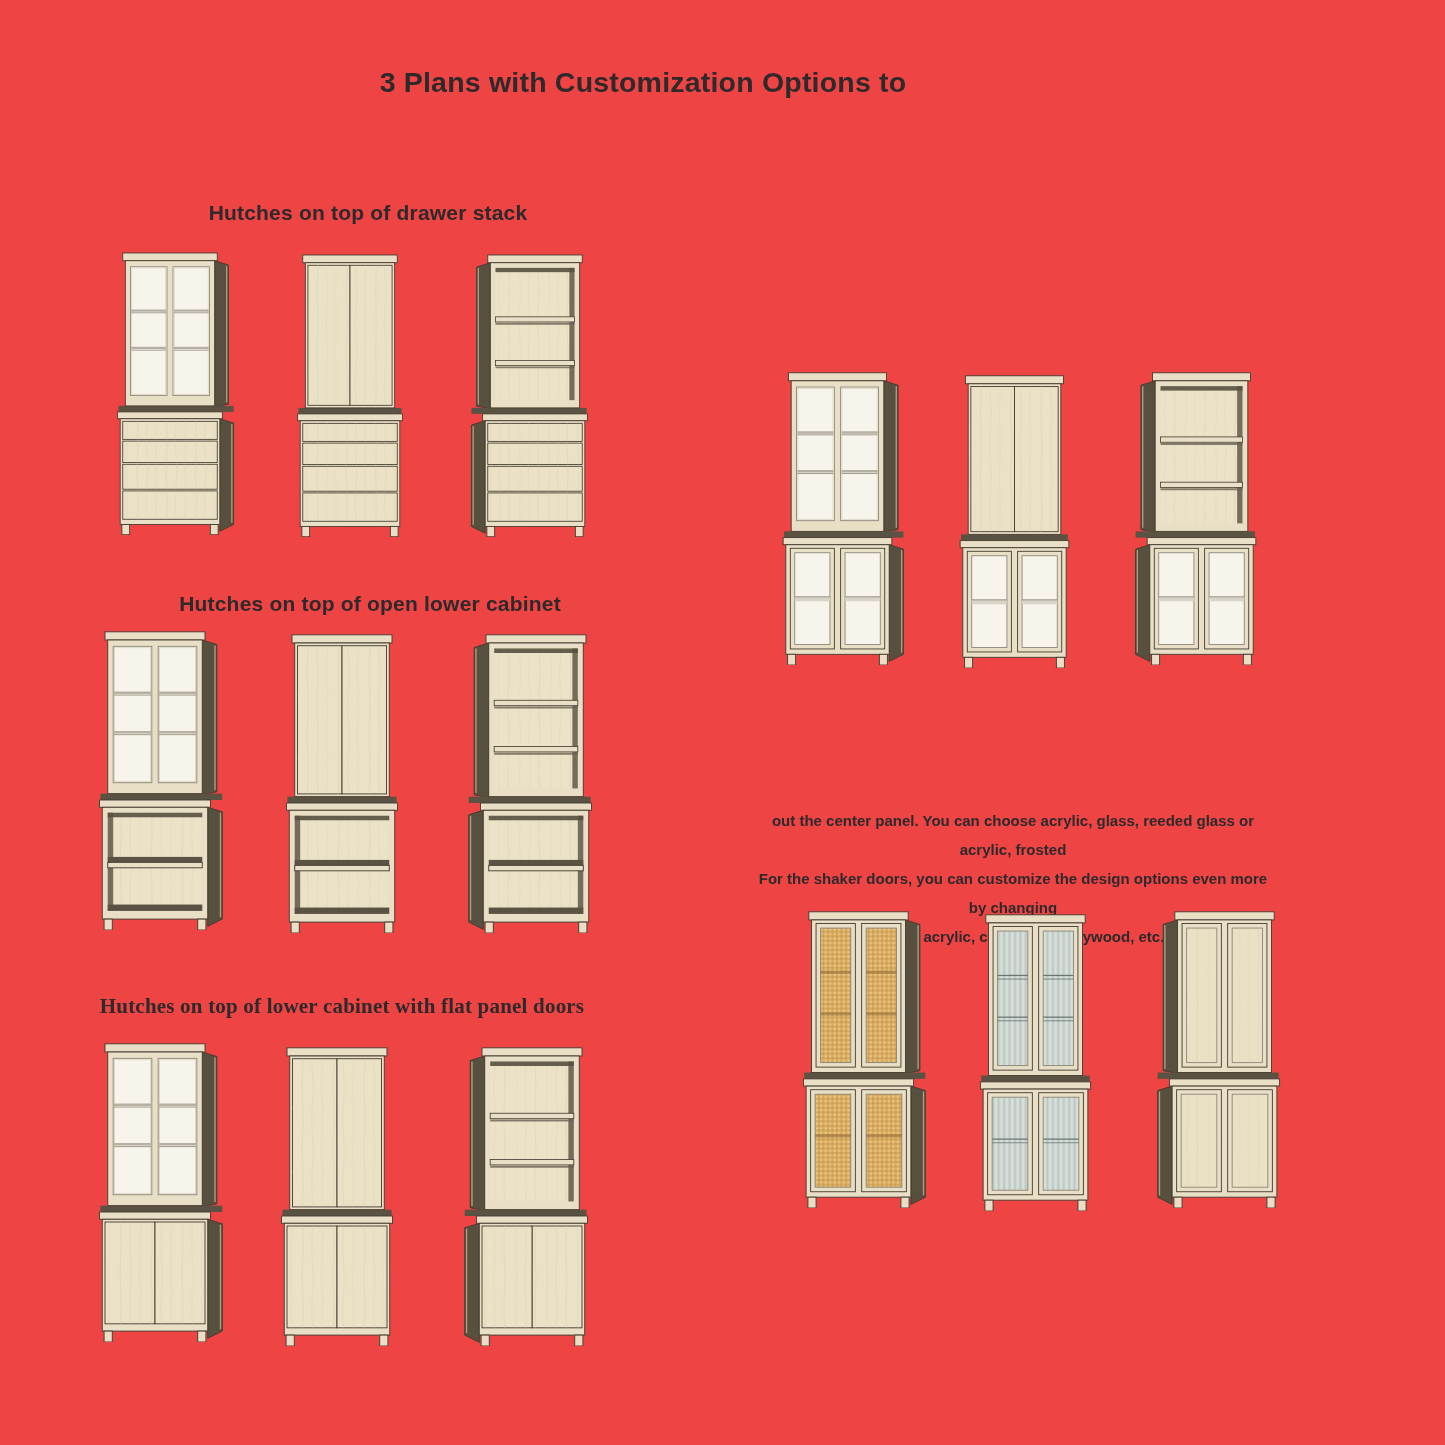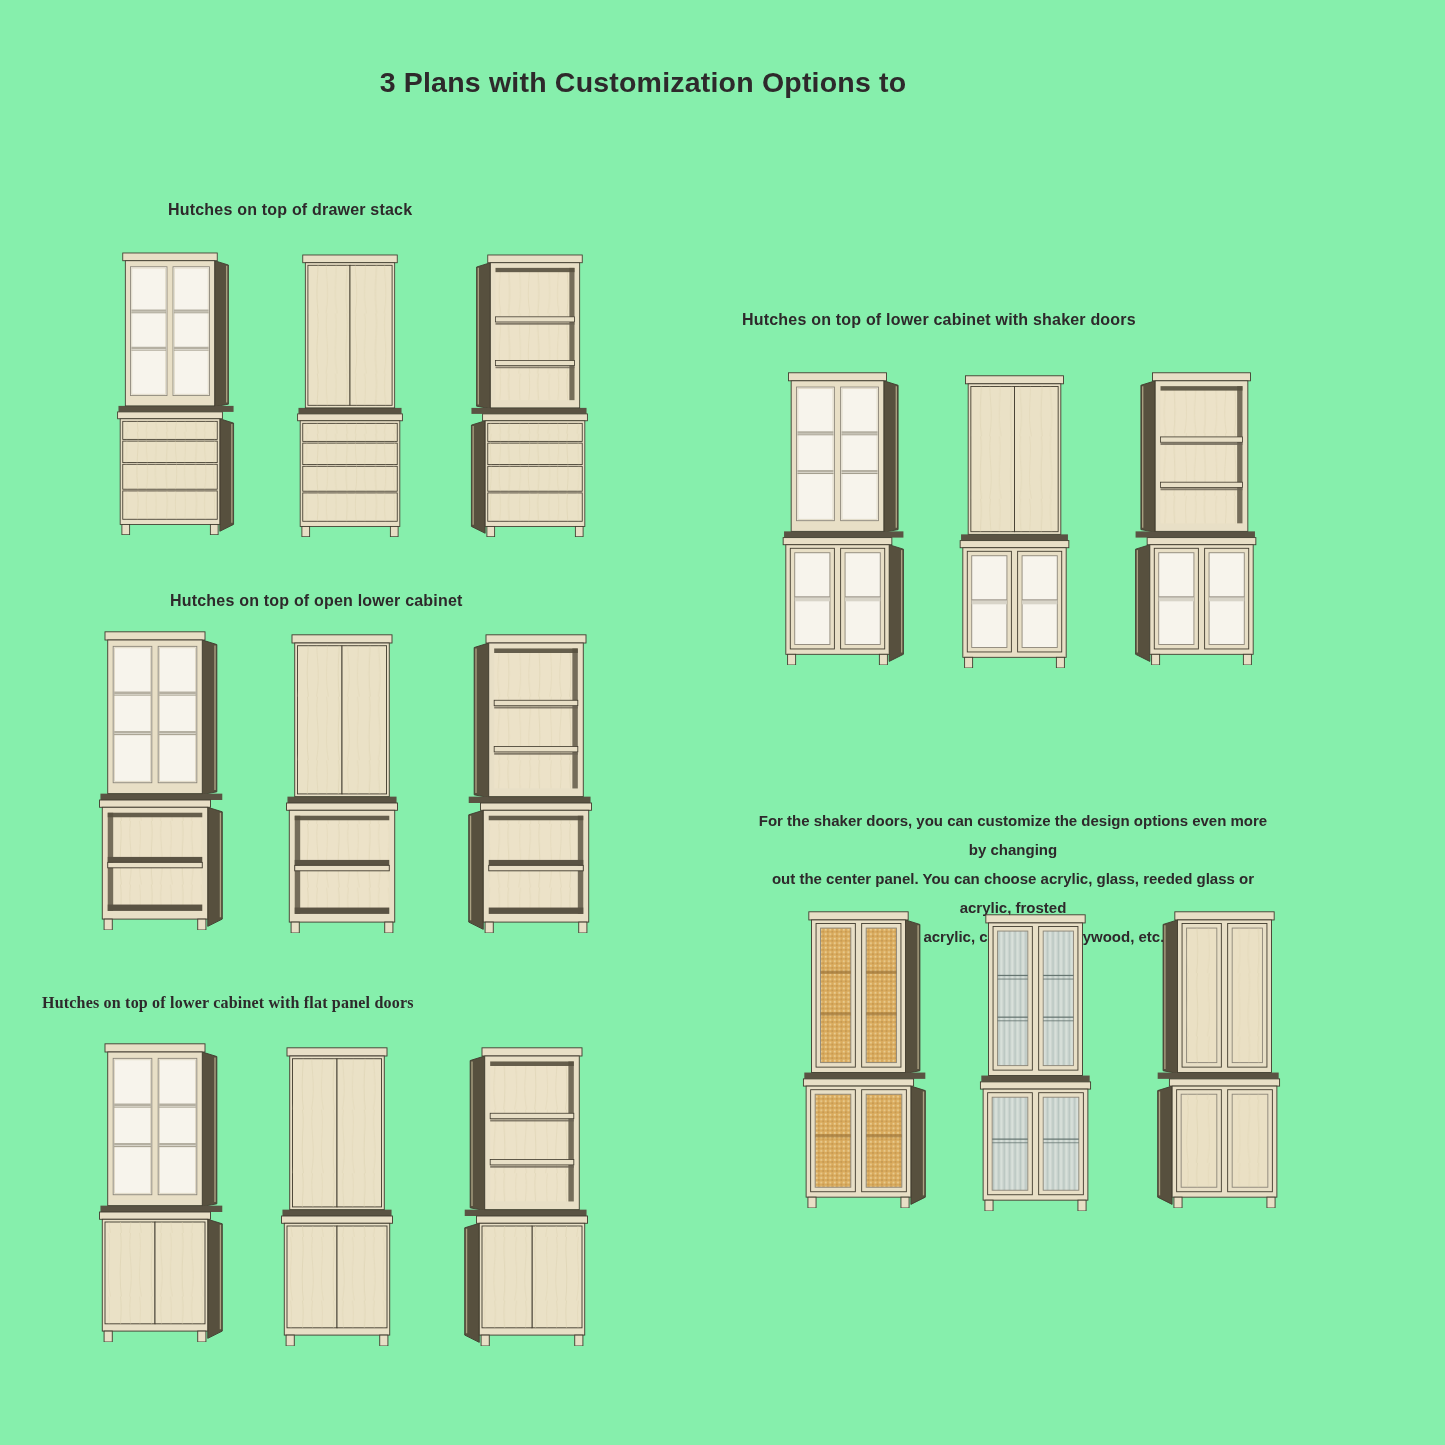--- a/index.html
+++ b/index.html
@@ -1,25 +1,25 @@
 <!DOCTYPE html>
 <html><head>
 <meta charset="utf-8">
 <style>
   html,body{margin:0;padding:0;background:#ffffff;}
   #canvas{
-    position:relative;width:1445px;height:1445px;background:#86efac;overflow:hidden;
+    position:relative;width:1445px;height:1445px;background:#ef4444;overflow:hidden;
     font-family:"Liberation Sans","DejaVu Sans",sans-serif;
   }
   .title{
     position:absolute;left:343px;top:58px;width:600px;text-align:center;
     font-size:28.5px;line-height:48px;font-weight:700;color:#2e292b;letter-spacing:.2px;
   }
   .section-heading{
-    position:absolute;text-align:left;font-size:16px;font-weight:700;
+    position:absolute;text-align:center;font-size:21px;font-weight:700;
     color:#2e292b;letter-spacing:.2px;
   }
   #sec1-h{left:168px;top:201px;width:400px;}
   #sec2-h{left:170px;top:592px;width:400px;}
   #sec3-h{left:42px;top:994px;width:600px;font-family:Liberation Serif, serif;}
   #sec4-h{left:742px;top:311px;width:600px;}
   .para{
     position:absolute;left:758px;top:806px;width:510px;text-align:center;
     font-size:15px;line-height:29px;font-weight:700;color:#2e292b;
   }
@@ -155,21 +155,20 @@
             <rect x="23" y="279" width="110" height="33" fill="#eae1c6" stroke="#413b2e" stroke-width="1"></rect>
             <rect x="23" y="279" width="110" height="33" fill="url(#grain)"></rect>
             <rect x="22" y="318" width="9" height="12" fill="#e8dfc6" stroke="#413b2e" stroke-width="1"></rect>
             <rect x="125" y="318" width="9" height="12" fill="#e8dfc6" stroke="#413b2e" stroke-width="1"></rect>
           </g>
         </svg>
       </div>
   </section>
 
   <section>
-    <div id="sec4-h" class="section-heading">Hutches on top of lower cabinet with shaker doors</div>
     <div class="slot g4" style="left:768px;top:371px">
         <svg viewBox="0 0 156 330" preserveAspectRatio="xMidYMid meet" xmlns="http://www.w3.org/2000/svg">
           <g>
             <polygon points="130,11 146,16 146,178 130,181" fill="#57503e" stroke="#413b2e" stroke-width="1"></polygon>
             <polygon points="136,195 152,200 152,318 136,326" fill="#57503e" stroke="#413b2e" stroke-width="1"></polygon>
             <line x1="144" y1="17" x2="144" y2="176" stroke="#cfc49f" stroke-width="1.5" opacity="0.7"></line>
             <line x1="150" y1="201" x2="150" y2="316" stroke="#cfc49f" stroke-width="1.5" opacity="0.7"></line>
             <rect x="18" y="180" width="134" height="7" fill="#5a5343"></rect>
             <rect x="23" y="2" width="110" height="9" fill="#e8dfc6" stroke="#413b2e" stroke-width="1"></rect>
             <rect x="26" y="11" width="104" height="169" fill="#e8dfc6" stroke="#413b2e" stroke-width="1"></rect>
@@ -351,22 +350,22 @@
             <rect x="26" y="302" width="104" height="7" fill="#5a5343"></rect>
             <rect x="22" y="318" width="9" height="12" fill="#e8dfc6" stroke="#413b2e" stroke-width="1"></rect>
             <rect x="125" y="318" width="9" height="12" fill="#e8dfc6" stroke="#413b2e" stroke-width="1"></rect>
           </g>
         </svg>
       </div>
   </section>
 
   <section>
     <div class="para">
+      <div>out the center panel. You can choose acrylic, glass, reeded glass or acrylic, frosted</div>
       <div>For the shaker doors, you can customize the design options even more by changing</div>
-      <div>out the center panel. You can choose acrylic, glass, reeded glass or acrylic, frosted</div>
       <div>glass or acrylic, cane, metal, plywood, etc.</div>
     </div>
     <div class="slot g5" style="left:788px;top:910px">
         <svg viewBox="0 0 156 330" preserveAspectRatio="xMidYMid meet" xmlns="http://www.w3.org/2000/svg">
           <g>
             <polygon points="130,11 146,16 146,178 130,181" fill="#57503e" stroke="#413b2e" stroke-width="1"></polygon>
             <polygon points="136,195 152,200 152,318 136,326" fill="#57503e" stroke="#413b2e" stroke-width="1"></polygon>
             <line x1="144" y1="17" x2="144" y2="176" stroke="#cfc49f" stroke-width="1.5" opacity="0.7"></line>
             <line x1="150" y1="201" x2="150" y2="316" stroke="#cfc49f" stroke-width="1.5" opacity="0.7"></line>
             <rect x="18" y="180" width="134" height="7" fill="#5a5343"></rect>

